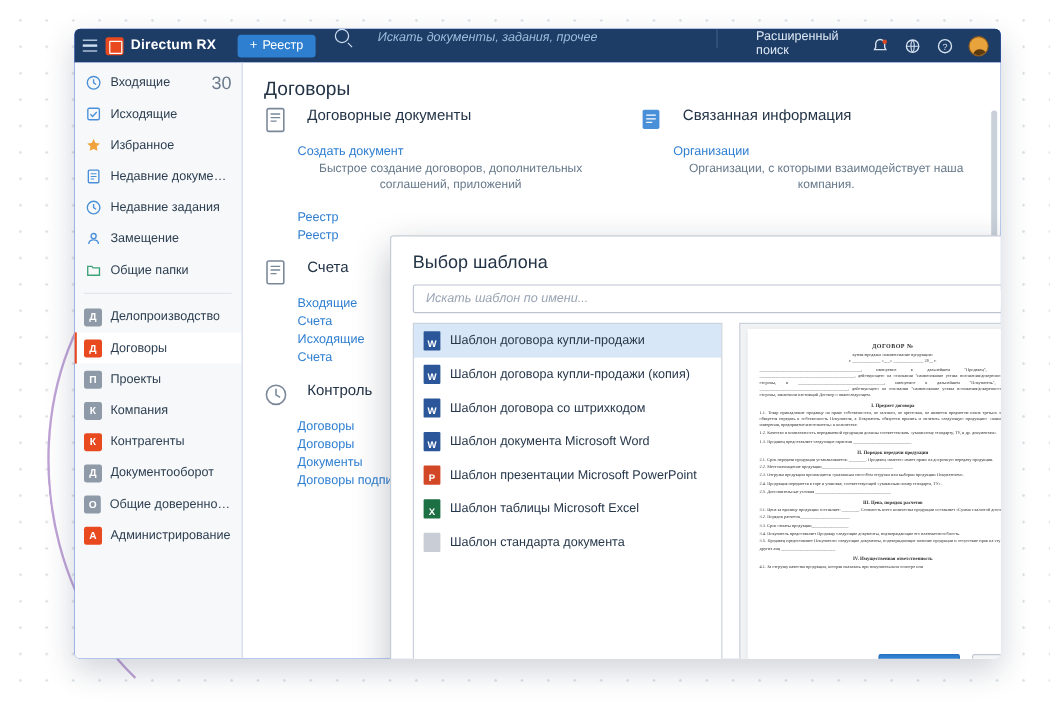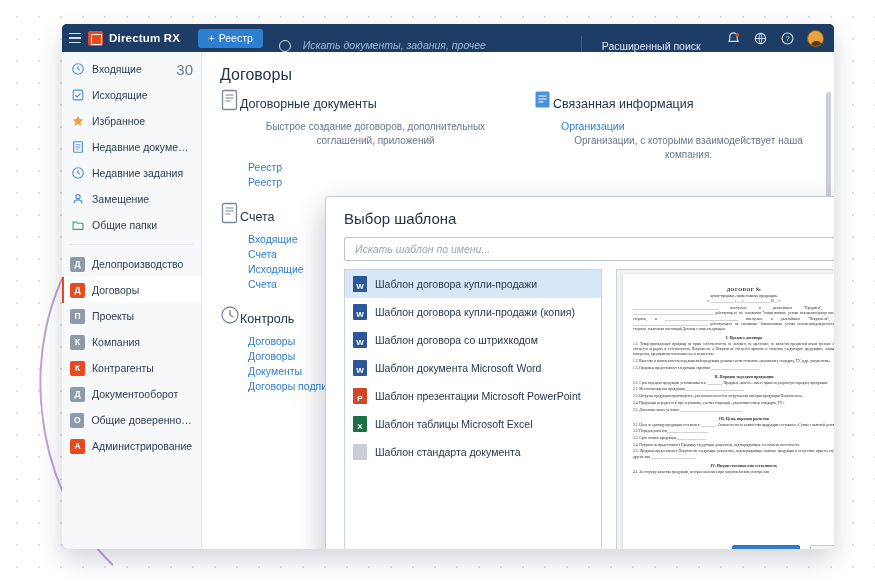--- a/index.html
+++ b/index.html
@@ -79,23 +79,23 @@
     border-radius: 3px;
     height: 19px;
     padding: 0 10px;
     display: flex; align-items: center; gap: 4px;
     font-size: 10.5px; color: #fff; cursor: pointer;
   }
   .create-btn .plus { font-size: 11px; line-height: 1; }
   .search-wrap {
     margin-left: 16px;
     flex: 1;
-    display: flex; align-items: flex-end;
+    display: flex; align-items: flex-start;
     height: 28px;
-    gap: 10px;
+    gap: 22px;
   }
   .search-ico {
     width: 12px; height: 12px; border: 1.4px solid #cfe0f2; border-radius: 50%;
     position: relative; flex: none;
   }
   .search-ico:after {
     content:""; position: absolute; right: -4px; bottom: -3px;
     width: 5px; height: 1.4px; background: #cfe0f2; transform: rotate(45deg);
   }
   .search-input {
@@ -149,21 +149,21 @@
   
   .content {
     position: absolute; left: 140px; top: 28px; right: 0; bottom: 0;
     background: #fff; padding: 14px 18px;
     overflow: hidden;
   }
   .page-title { font-size: 16px; color: #243447; margin: 0 0 5px; }
   .page-sub { font-size: 10.5px; color: #5a6b7d; margin: 0 0 16px; }
   .cols { display: flex; gap: 30px; }
   .col { width: 300px; }
-  .sec-head { display: flex; align-items: flex-end; gap: 0; margin-bottom: 9px; }
+  .sec-head { display: flex; align-items: flex-start; gap: 16px; margin-bottom: 9px; }
   .sec-ico { width: 20px; height: 22px; flex: none; }
   .sec-title { font-size: 12.5px; color: #243447; }
   .blk { margin-bottom: 14px; padding-left: 28px; }
   .blk-link { font-size: 10.5px; color: #2f7fd1; cursor: pointer; }
   .blk-desc { font-size: 10px; color: #66788a; line-height: 1.35; margin-top: 2px; text-align: center; }
   .small-link { font-size: 10.5px; color: #2f7fd1; display: block; margin-bottom: 3px; cursor: pointer;}
 
   
   .page-scroll {
     position: absolute; right: 3px; top: 40px; width: 5px; height: 150px;
@@ -410,20 +410,21 @@
           <div class="sec-head">
             <span class="sec-ico">
               <svg width="20" height="22" viewBox="0 0 20 22">
                   <rect x="2.5" y="1.5" width="14" height="19" rx="1.5" fill="#fff" stroke="#7a8799" stroke-width="1.3"></rect>
                   <path d="M5.5 6h8M5.5 9h8M5.5 12h5" stroke="#7a8799" stroke-width="1.1"></path>
                 </svg>
             </span>
             <span class="sec-title">Договорные документы</span>
           </div>
           <div class="blk">
+            <div class="blk-link">Создать документ</div>
             <div class="blk-desc">Быстрое создание договоров, дополнительных соглашений, приложений</div>
           </div>
           <div class="blk">
             <div class="small-link">Реестр</div>
             <div class="small-link">Реестр</div>
           </div>
 
           <div class="sec-head">
             <span class="sec-ico">
               <svg width="20" height="22" viewBox="0 0 20 22">

